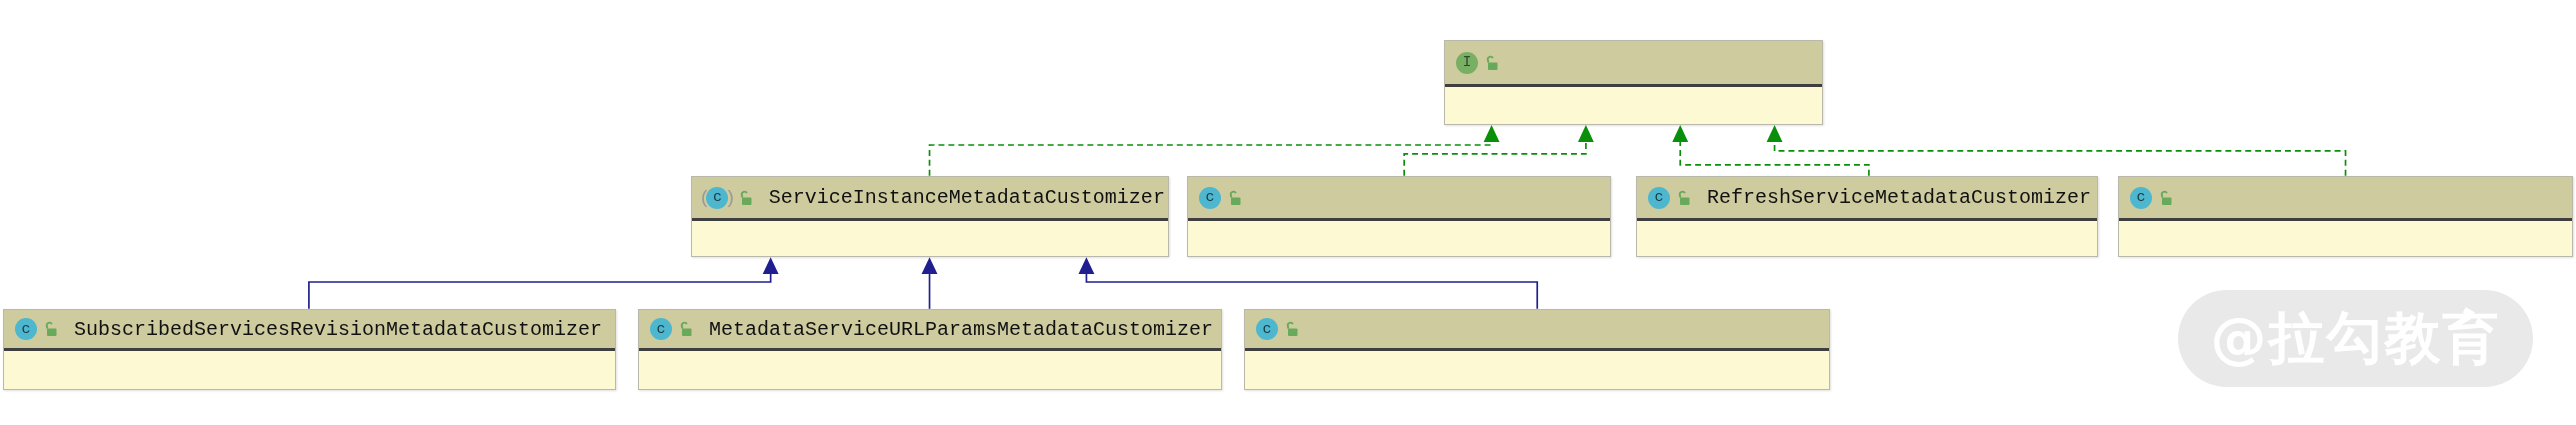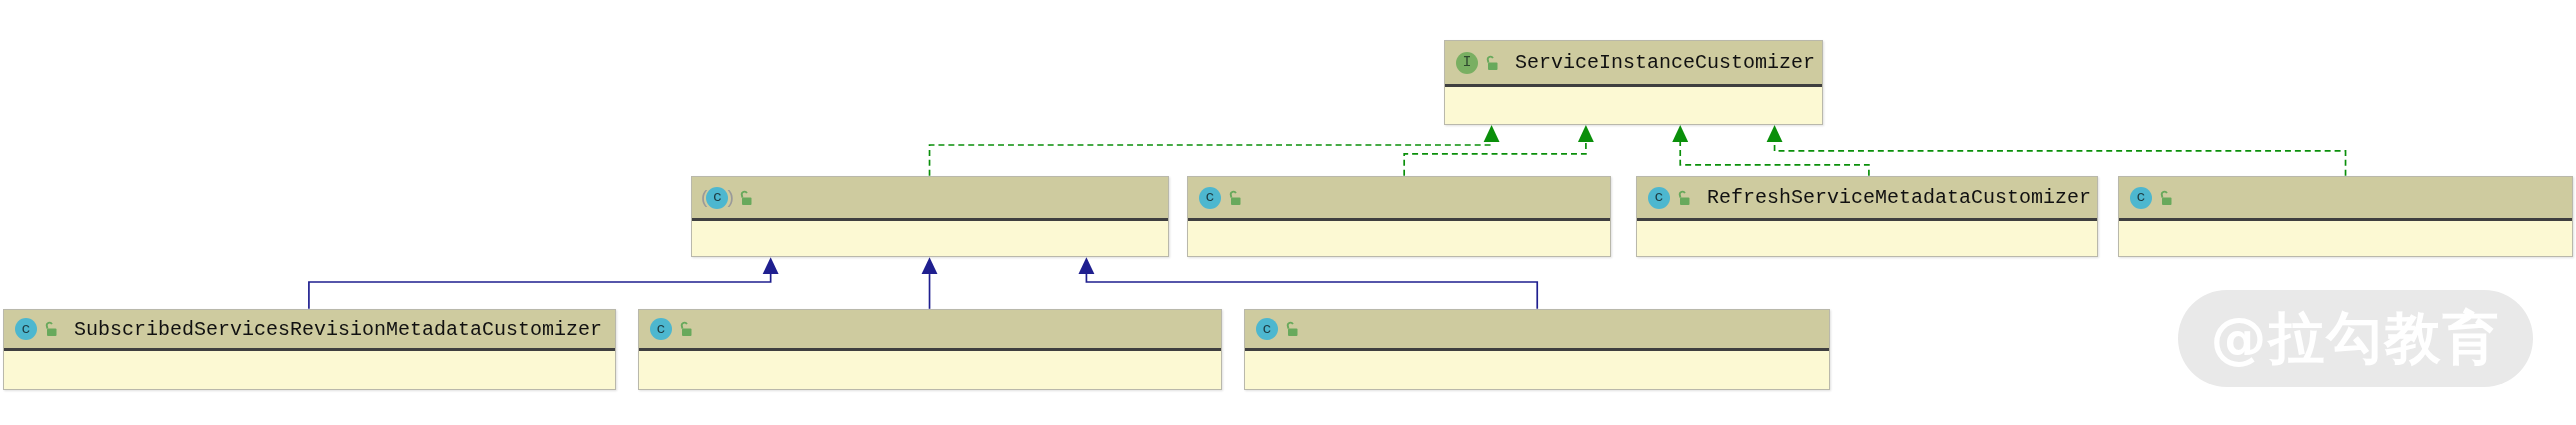--- a/index.html
+++ b/index.html
@@ -74,33 +74,33 @@
       <polygon points="1094,259 1086,276 1102,276" fill="#1f1f8f"></polygon>
     </svg>
   <div id="nodes">
       <div class="node" style="left: 1444px; top: 40px; width: 379px; height: 85px;">
         <div class="node-header" style="height: 46px;">
           <span class="icon-circle icon-interface">I</span>
           <svg class="lock" width="15" height="16" viewBox="0 0 15 16">
             <path d="M3.4 7.6 L2.9 5.2 A2.7 2.7 0 0 1 7.9 3.2" fill="none" stroke="#68a95c" stroke-width="1.9"></path>
             <rect x="3" y="7.5" width="9.5" height="7.5" rx="1" fill="#68a95c"></rect>
           </svg>
-          <span class="node-title">ServiceInstanceCustomizer</span>
         </div>
         <div class="node-body" style="height: 36px;"></div>
       </div>
       <div class="node" style="left: 691px; top: 176px; width: 478px; height: 81px;">
         <div class="node-header" style="height: 44px;">
           <span class="paren">(</span>
           <span class="icon-circle icon-class">c</span>
           <span class="paren">)</span>
           <svg class="lock" width="15" height="16" viewBox="0 0 15 16">
             <path d="M3.4 7.6 L2.9 5.2 A2.7 2.7 0 0 1 7.9 3.2" fill="none" stroke="#68a95c" stroke-width="1.9"></path>
             <rect x="3" y="7.5" width="9.5" height="7.5" rx="1" fill="#68a95c"></rect>
           </svg>
+          <span class="node-title">ServiceInstanceMetadataCustomizer</span>
         </div>
         <div class="node-body" style="height: 34px;"></div>
       </div>
       <div class="node" style="left: 1187px; top: 176px; width: 424px; height: 81px;">
         <div class="node-header" style="height: 44px;">
           <span class="icon-circle icon-class">c</span>
           <svg class="lock" width="15" height="16" viewBox="0 0 15 16">
             <path d="M3.4 7.6 L2.9 5.2 A2.7 2.7 0 0 1 7.9 3.2" fill="none" stroke="#68a95c" stroke-width="1.9"></path>
             <rect x="3" y="7.5" width="9.5" height="7.5" rx="1" fill="#68a95c"></rect>
           </svg>
@@ -139,20 +139,21 @@
         </div>
         <div class="node-body" style="height: 37px;"></div>
       </div>
       <div class="node" style="left: 638px; top: 309px; width: 584px; height: 81px;">
         <div class="node-header" style="height: 41px;">
           <span class="icon-circle icon-class">c</span>
           <svg class="lock" width="15" height="16" viewBox="0 0 15 16">
             <path d="M3.4 7.6 L2.9 5.2 A2.7 2.7 0 0 1 7.9 3.2" fill="none" stroke="#68a95c" stroke-width="1.9"></path>
             <rect x="3" y="7.5" width="9.5" height="7.5" rx="1" fill="#68a95c"></rect>
           </svg>
+          <span class="node-title">MetadataServiceURLParamsMetadataCustomizer</span>
         </div>
         <div class="node-body" style="height: 37px;"></div>
       </div>
       <div class="node" style="left: 1244px; top: 309px; width: 586px; height: 81px;">
         <div class="node-header" style="height: 41px;">
           <span class="icon-circle icon-class">c</span>
           <svg class="lock" width="15" height="16" viewBox="0 0 15 16">
             <path d="M3.4 7.6 L2.9 5.2 A2.7 2.7 0 0 1 7.9 3.2" fill="none" stroke="#68a95c" stroke-width="1.9"></path>
             <rect x="3" y="7.5" width="9.5" height="7.5" rx="1" fill="#68a95c"></rect>
           </svg>

